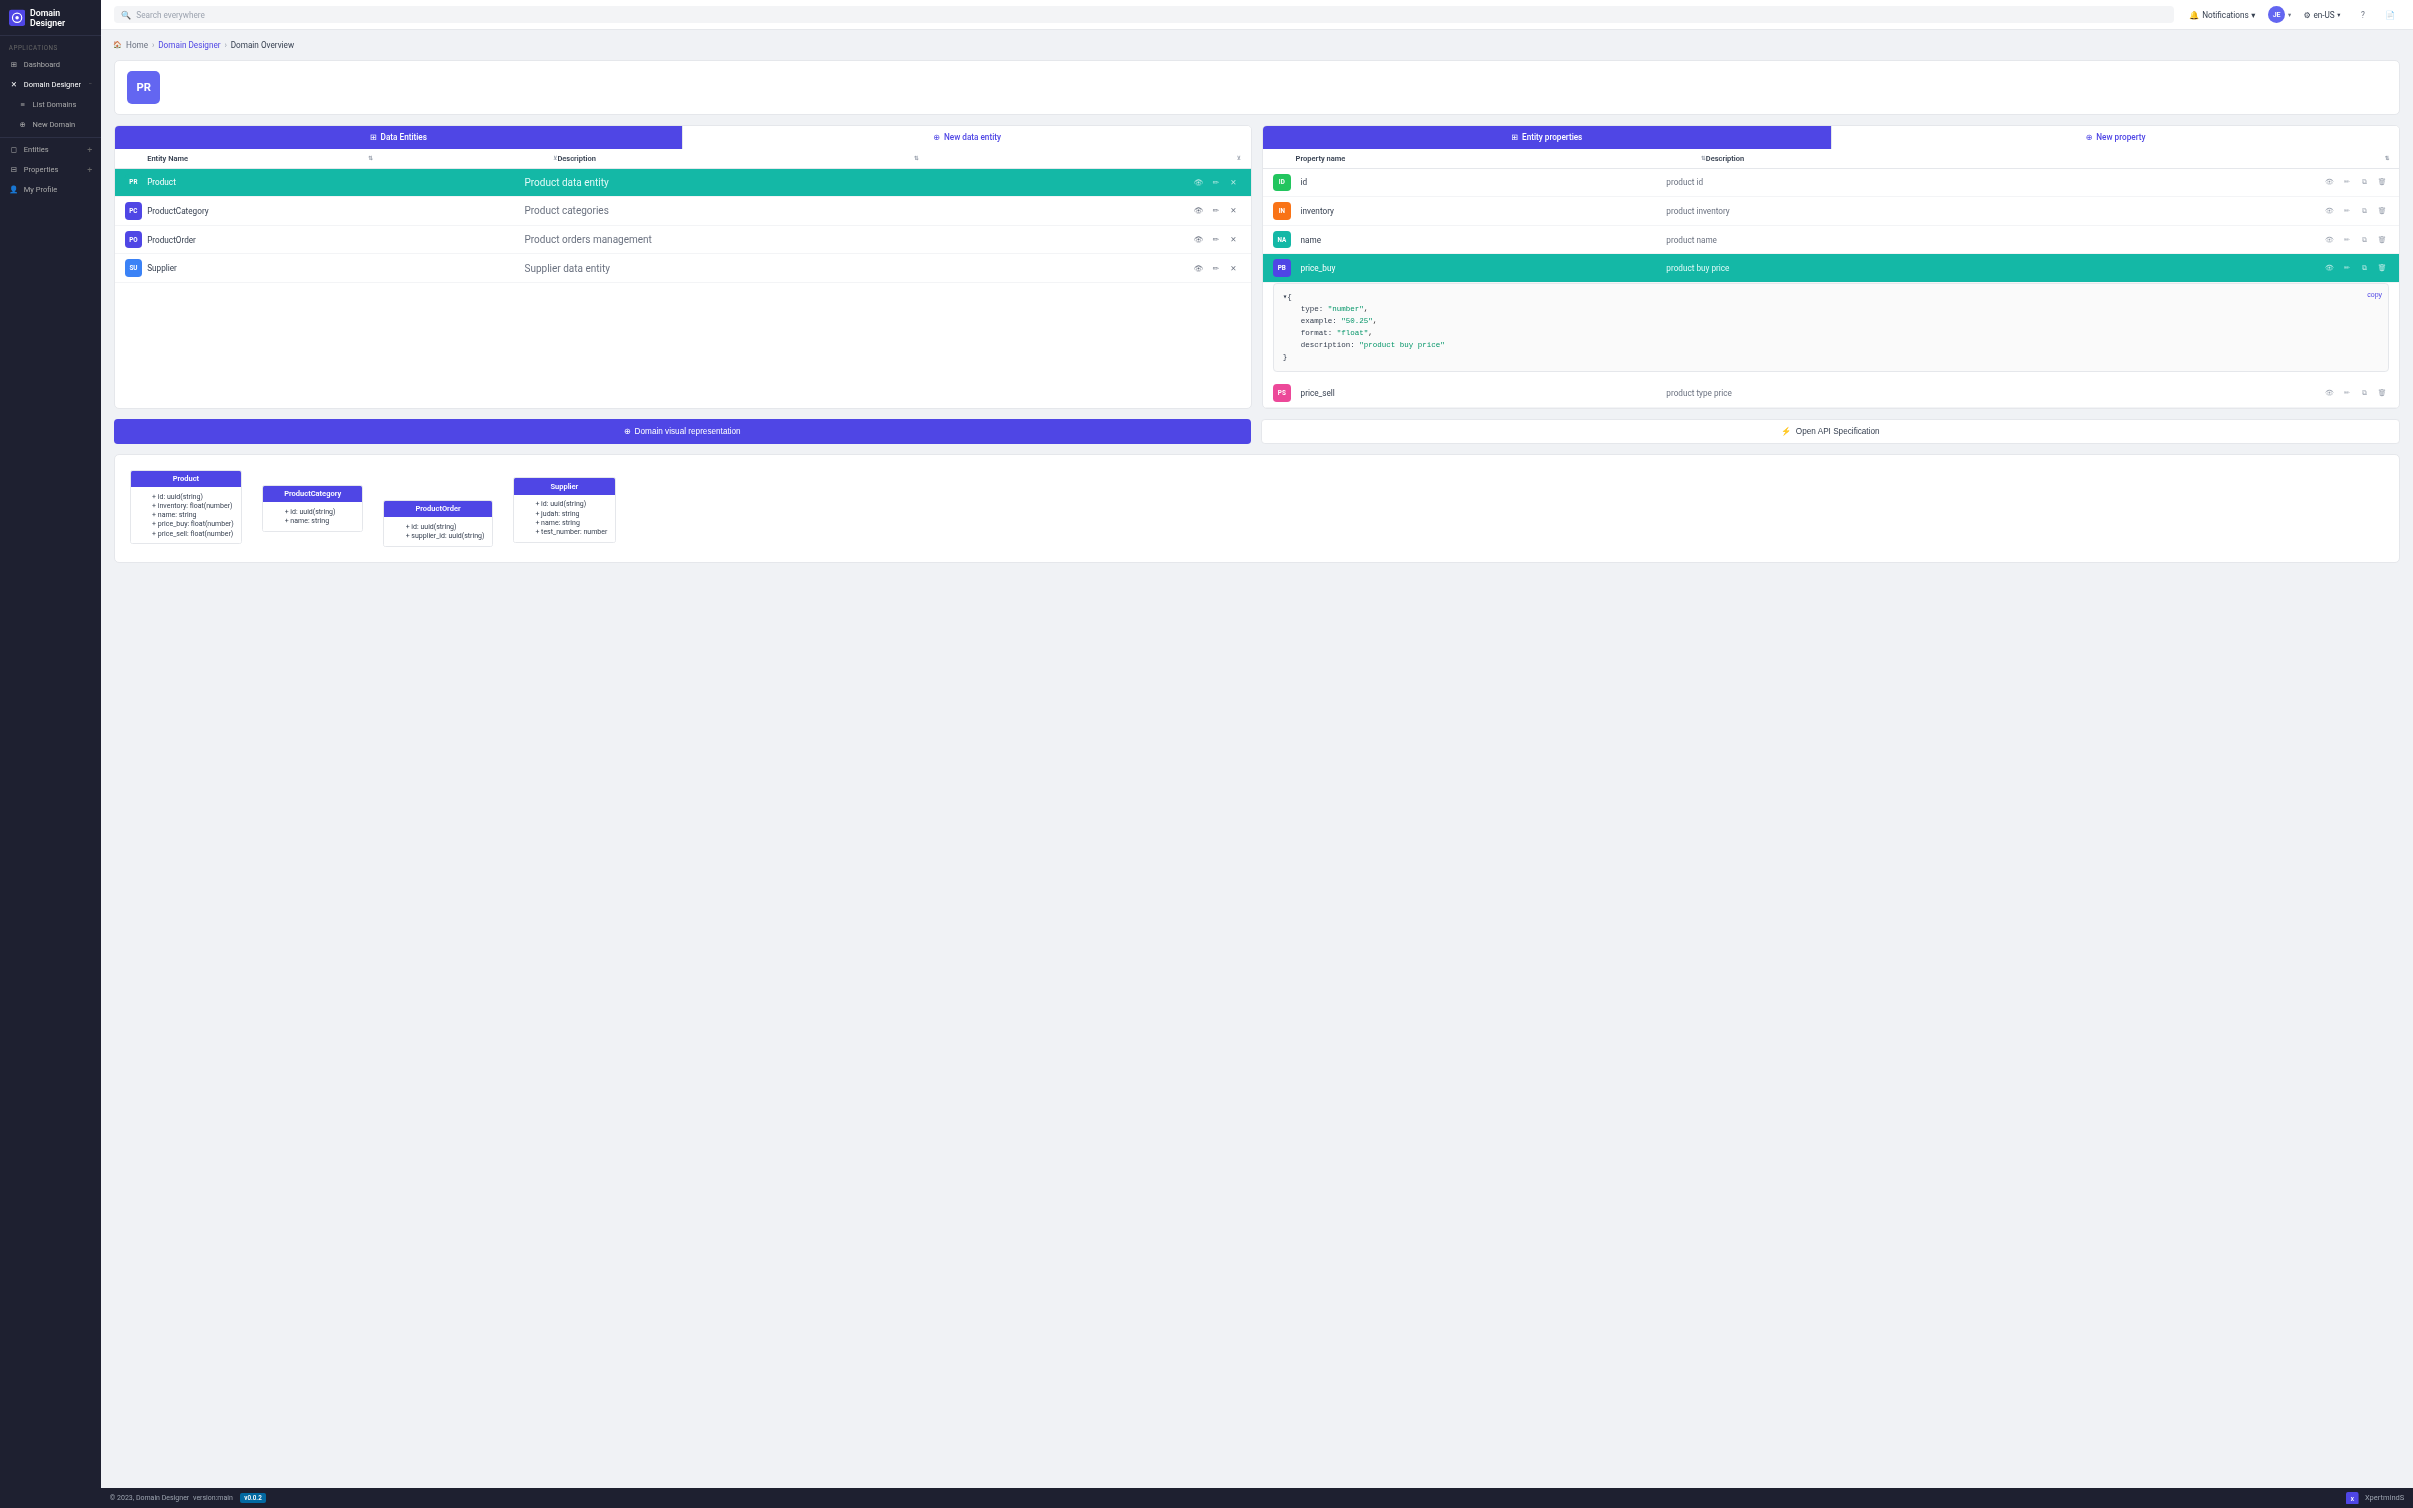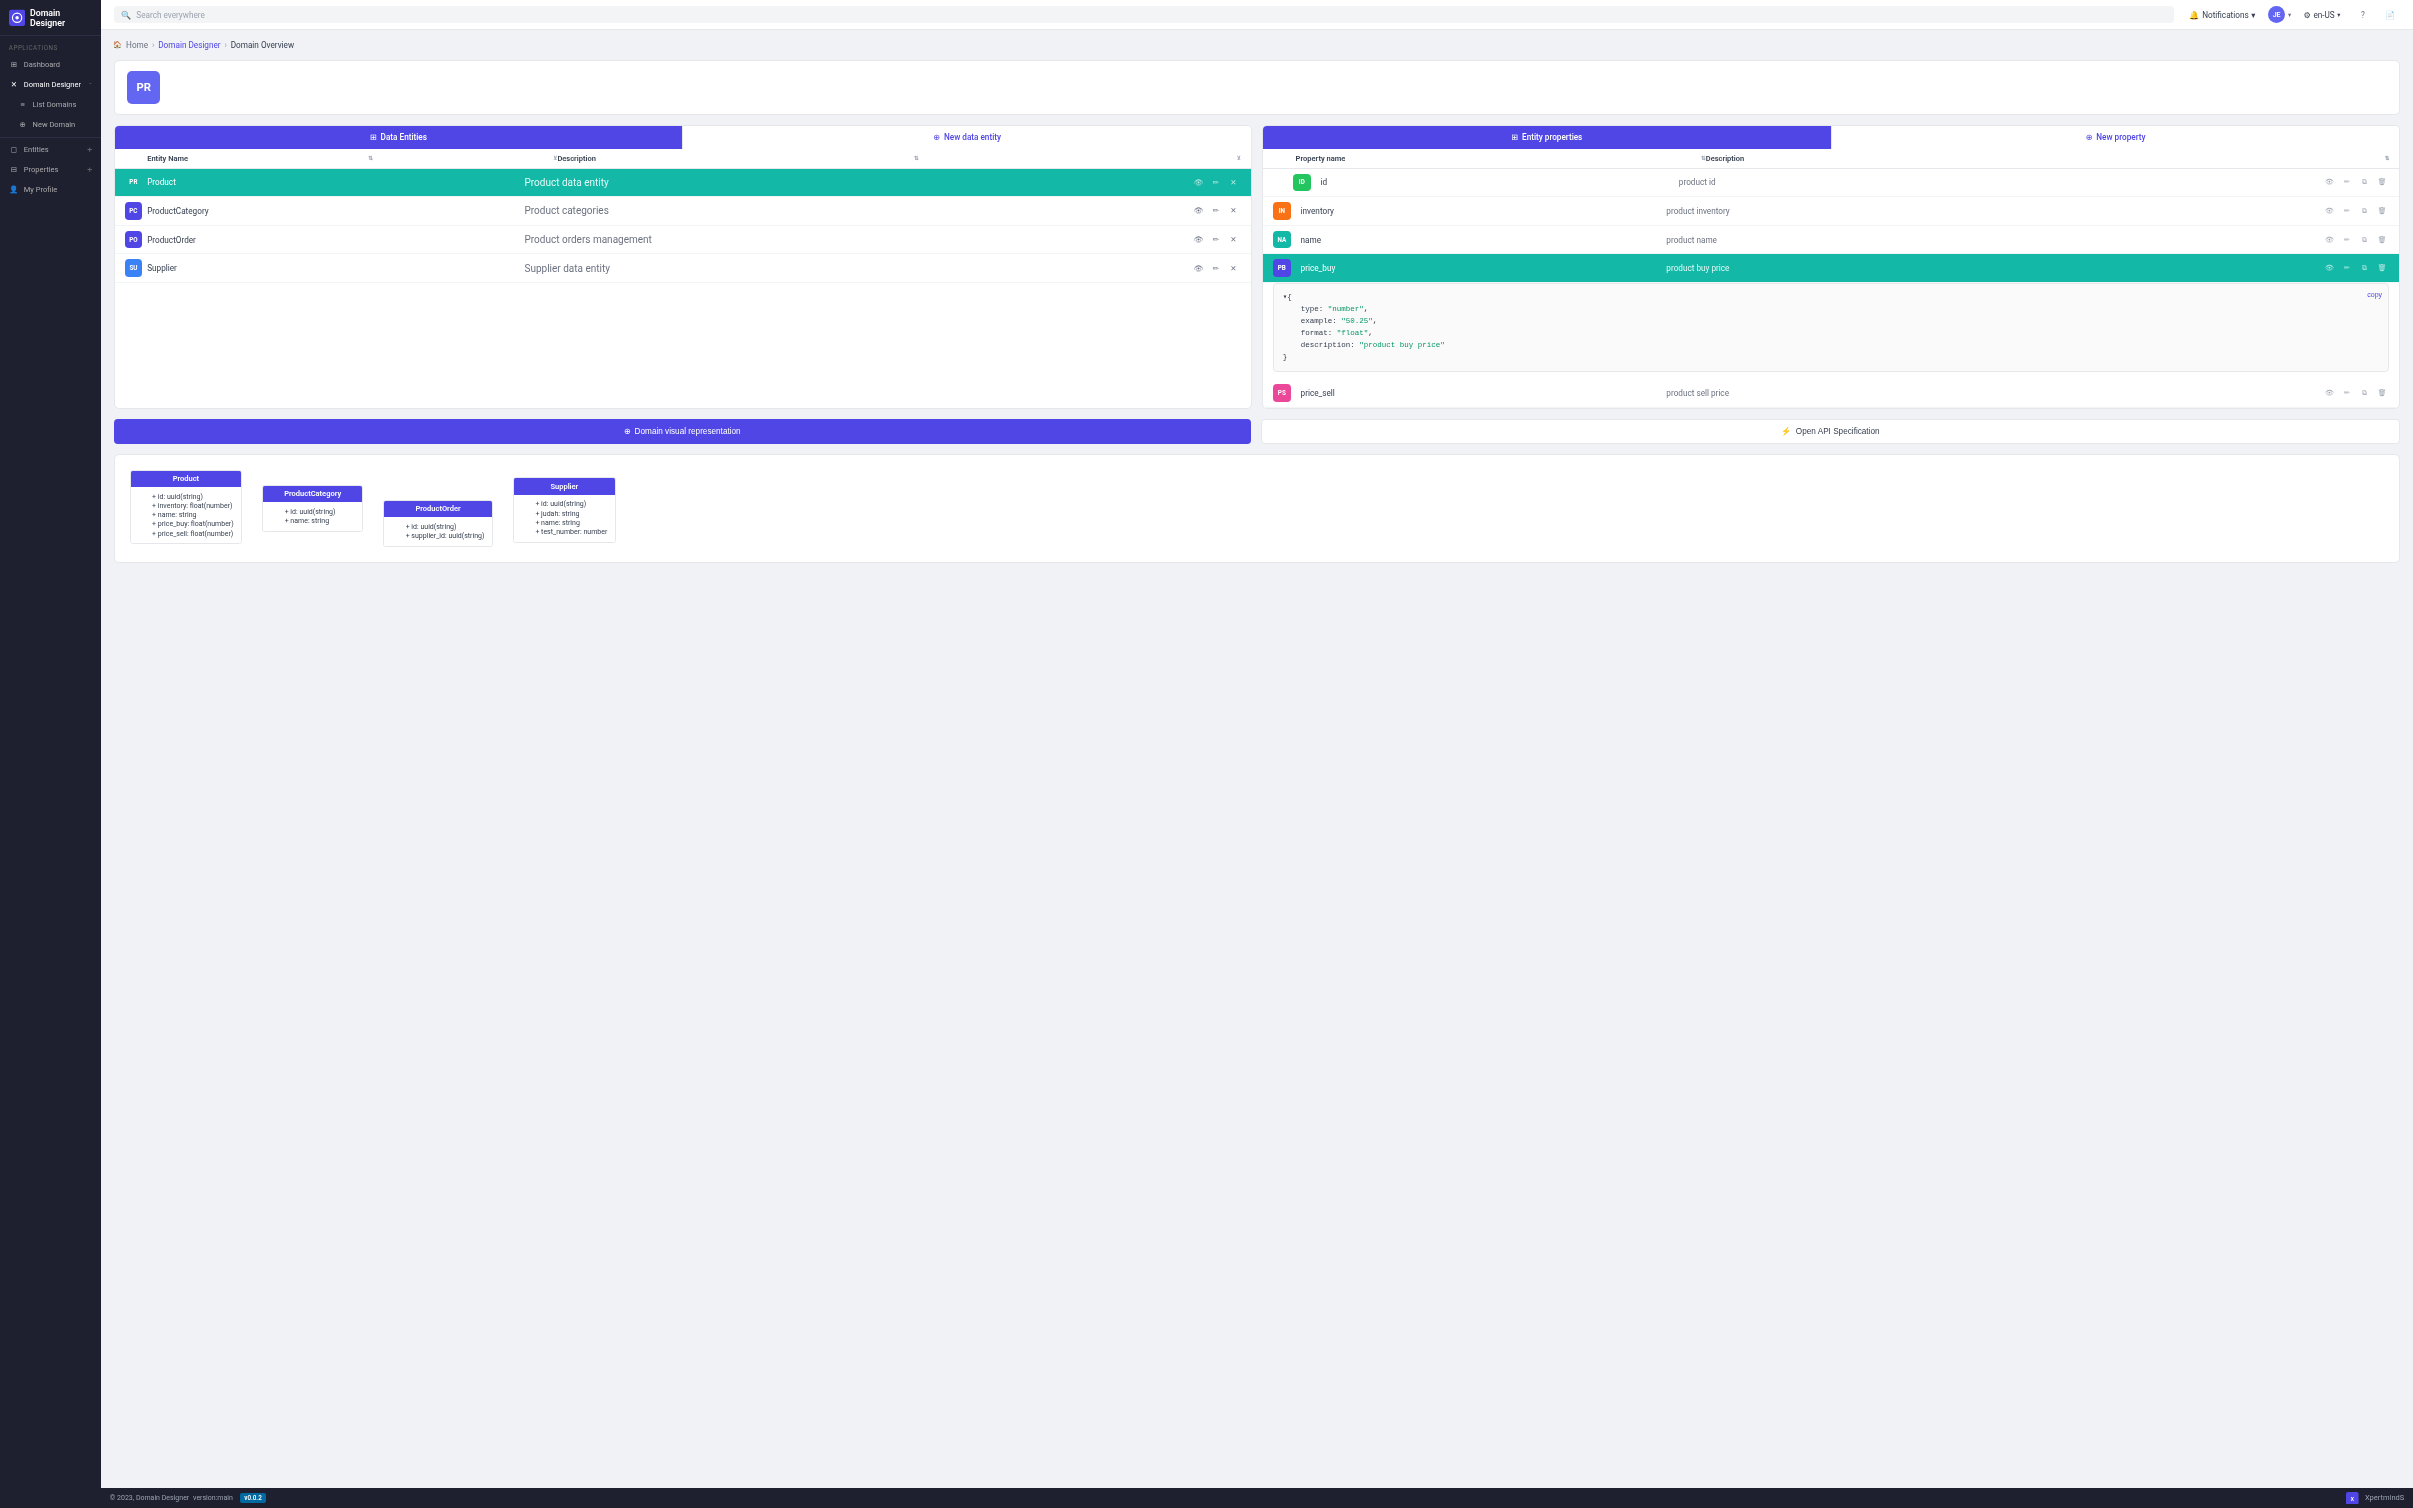--- a/index.html
+++ b/index.html
@@ -345,21 +345,21 @@
                 <span>Property name</span>
                 <span class="sort-icon">⇅</span>
               </div>
               <div class="th th-desc">
                 <span>Description</span>
                 <span class="sort-icon">⇅</span>
               </div>
             </div>
 
             <div class="prop-row">
-              <div class="prop-name" style="display:flex;align-items:center;gap:5px;margin-left:20px;">
+              <div class="prop-name" style="display:flex;align-items:center;gap:5px;">
                 <div class="prop-icon bg-green">ID</div>
                 <span>id</span>
               </div>
               <div class="prop-desc">product id</div>
               <div class="prop-actions">
                 <div class="prop-action-btn">👁</div>
                 <div class="prop-action-btn">✏</div>
                 <div class="prop-action-btn">⧉</div>
                 <div class="prop-action-btn">🗑</div>
               </div>
@@ -417,21 +417,21 @@
                 &nbsp;&nbsp;&nbsp;&nbsp;<span class="json-key">description: </span><span class="json-string">"product buy price"</span><br>
                 <span class="json-bracket">}</span>
               </div>
             </div>
 
             <div class="prop-row">
               <div class="prop-name" style="display:flex;align-items:center;gap:5px;">
                 <div class="prop-icon bg-pink">PS</div>
                 <span>price_sell</span>
               </div>
-              <div class="prop-desc">product sell price</div>
+              <div class="prop-desc">product type price</div>
               <div class="prop-actions">
                 <div class="prop-action-btn">👁</div>
                 <div class="prop-action-btn">✏</div>
                 <div class="prop-action-btn">⧉</div>
                 <div class="prop-action-btn">🗑</div>
               </div>
             </div>
           </div>
         </div>
       </div>

